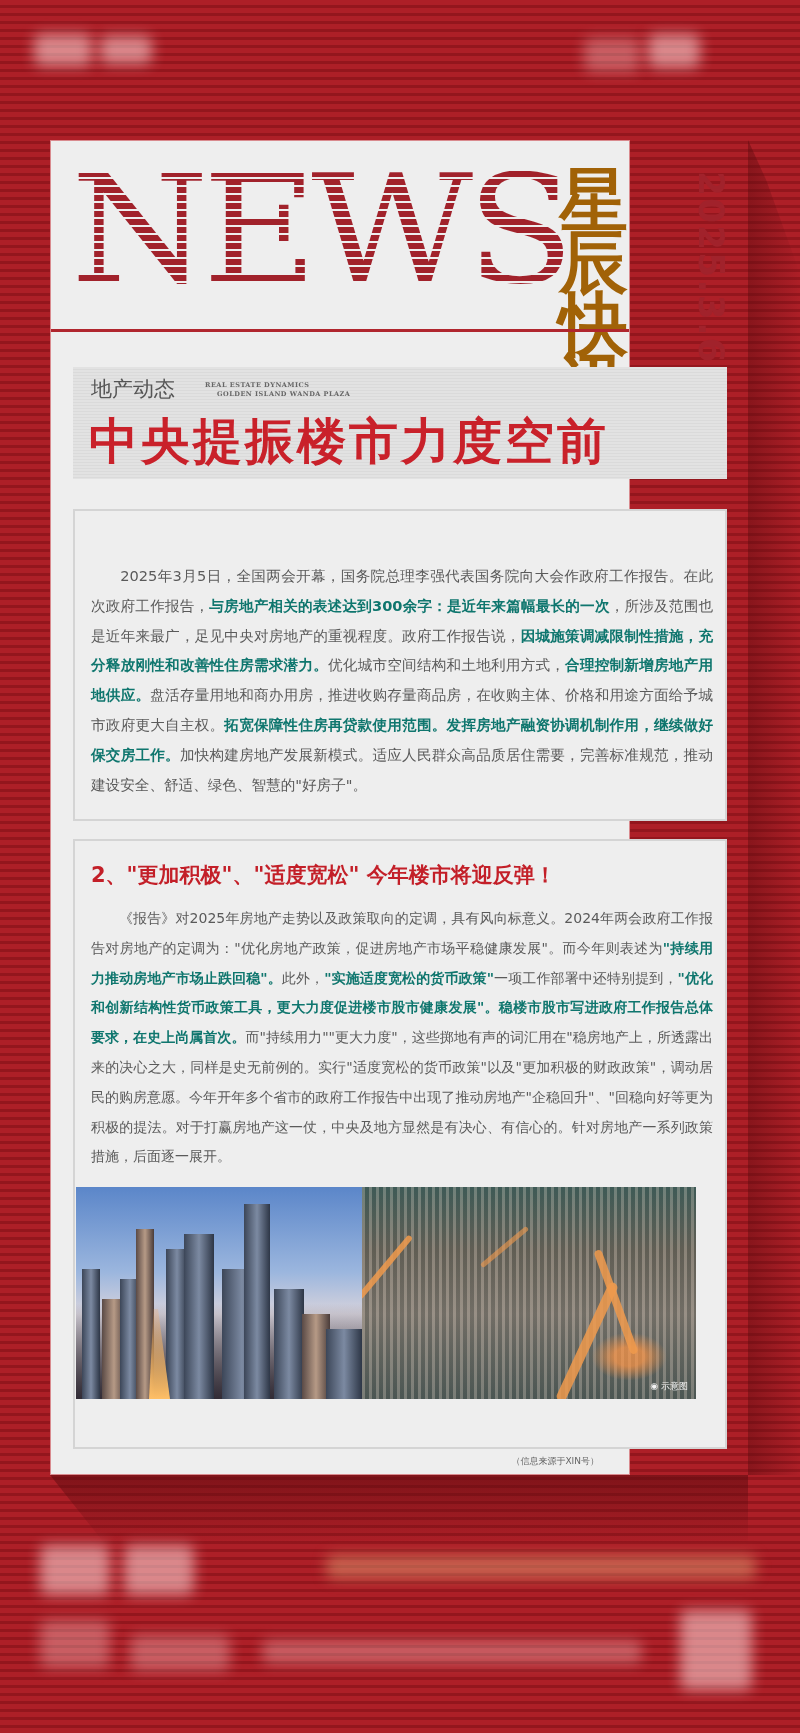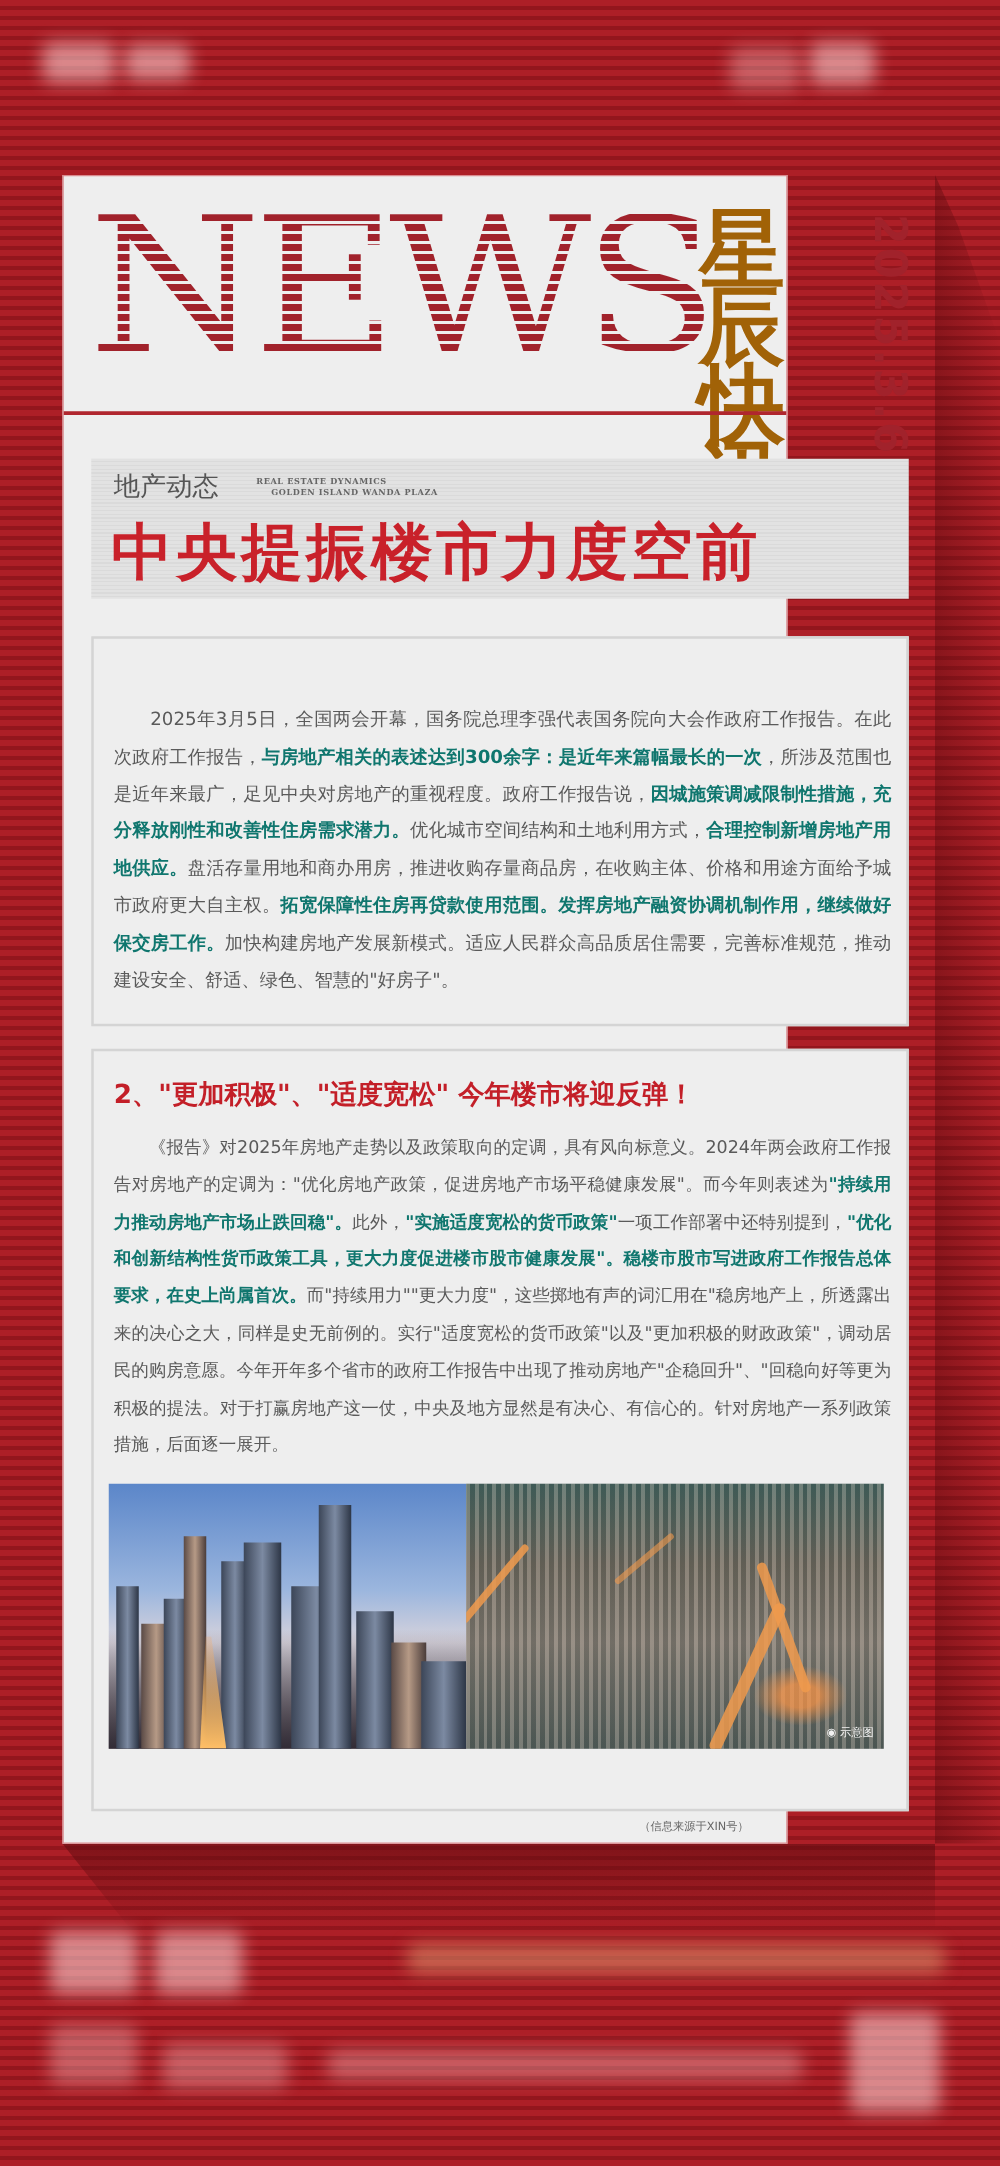--- a/index.html
+++ b/index.html
@@ -93,21 +93,21 @@
   .section-body {
     position: absolute; left: 16px; top: 50px; width: 622px;
     font-size: 14.6px; line-height: 29.8px; color: #5a5a5a; text-align: justify;
     text-indent: 2em;
   }
   .section.s2 .section-body { top: 63px; font-size: 14px; line-height: 29.8px; }
   .hl { color: #0f766e; font-weight: bold; }
 
   
   .photos {
-    position: absolute; left: 12px; top: 346px; width: 620px; height: 212px;
+    position: absolute; left: 1px; top: 346px; width: 620px; height: 212px;
     display: flex;
   }
   .photo { height: 100%; position: relative; overflow: hidden; }
   .photo-skyline {
     width: 286px;
     background:
       linear-gradient(to bottom, rgba(0,0,0,0) 55%, rgba(40,35,45,0.9) 100%),
       linear-gradient(to bottom, #5b86c9 0%, #9bb6de 40%, #d7d3dc 60%, #8a7f86 100%);
   }
   .bldg { position: absolute; bottom: 0; background: linear-gradient(to right, #3c4658, #7c8aa2 50%, #2d3646); }

